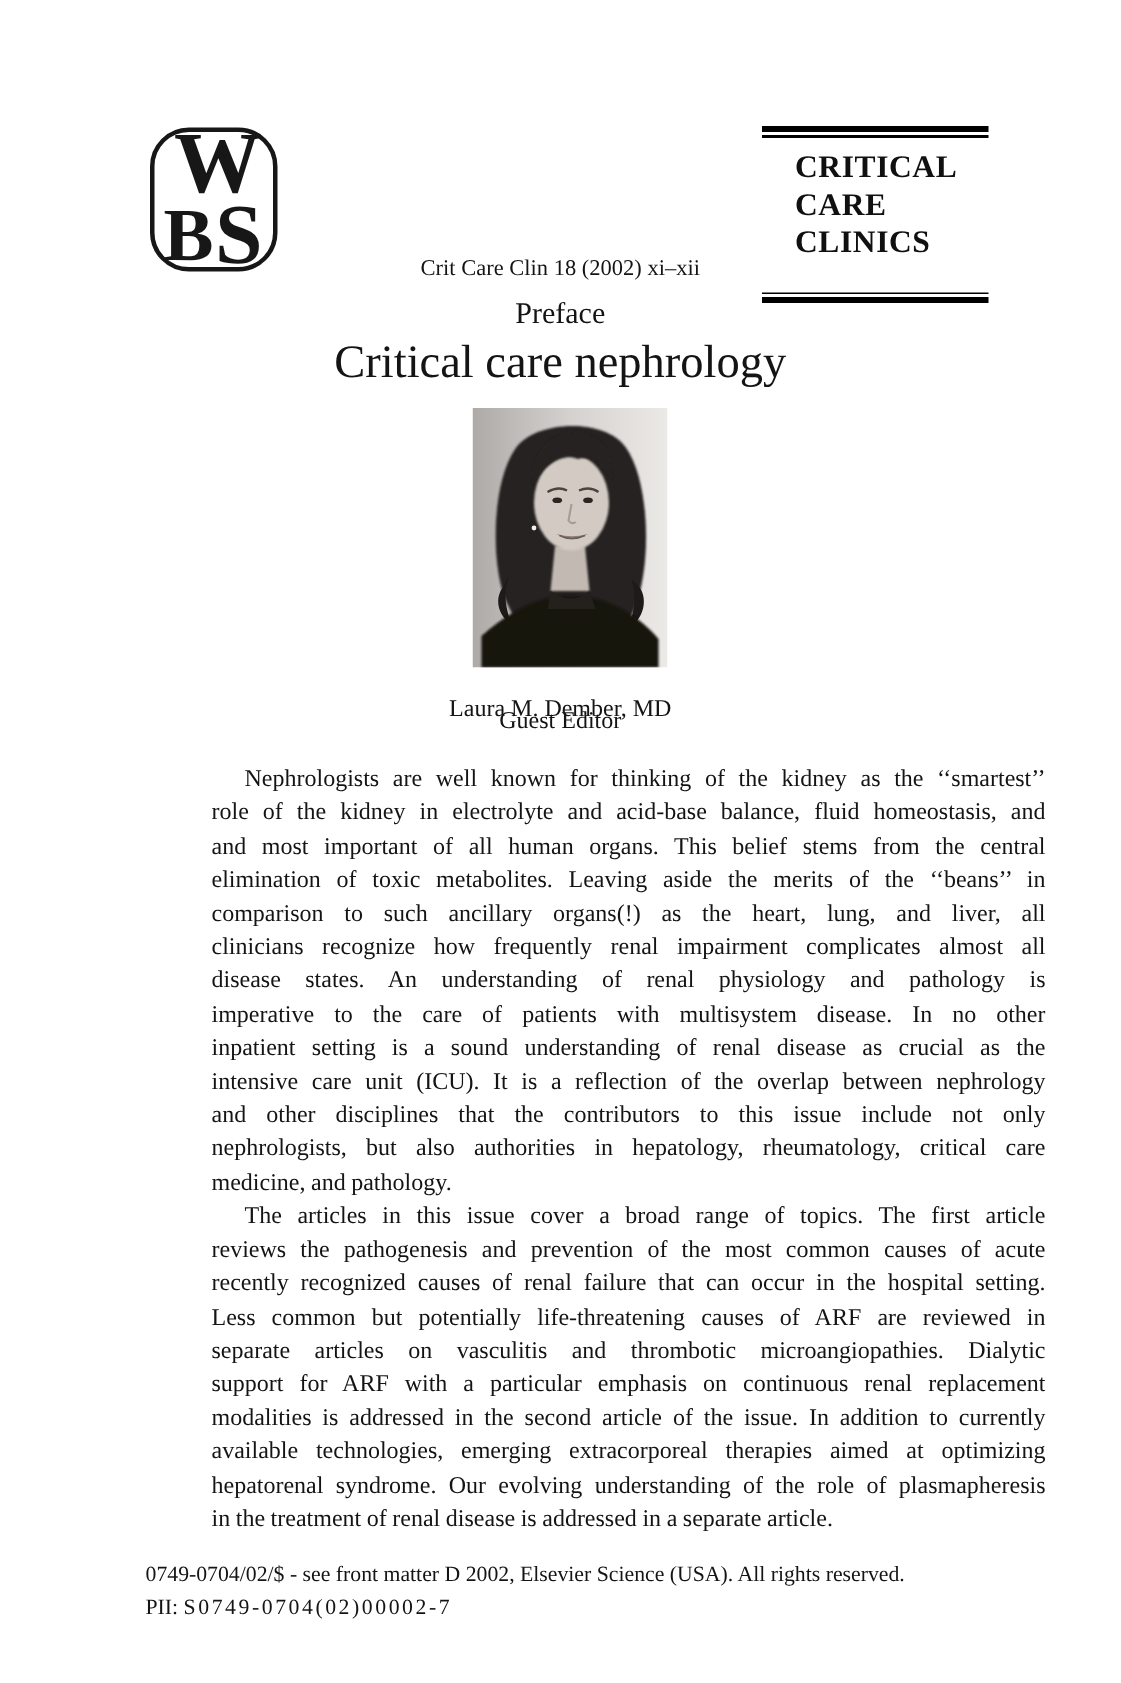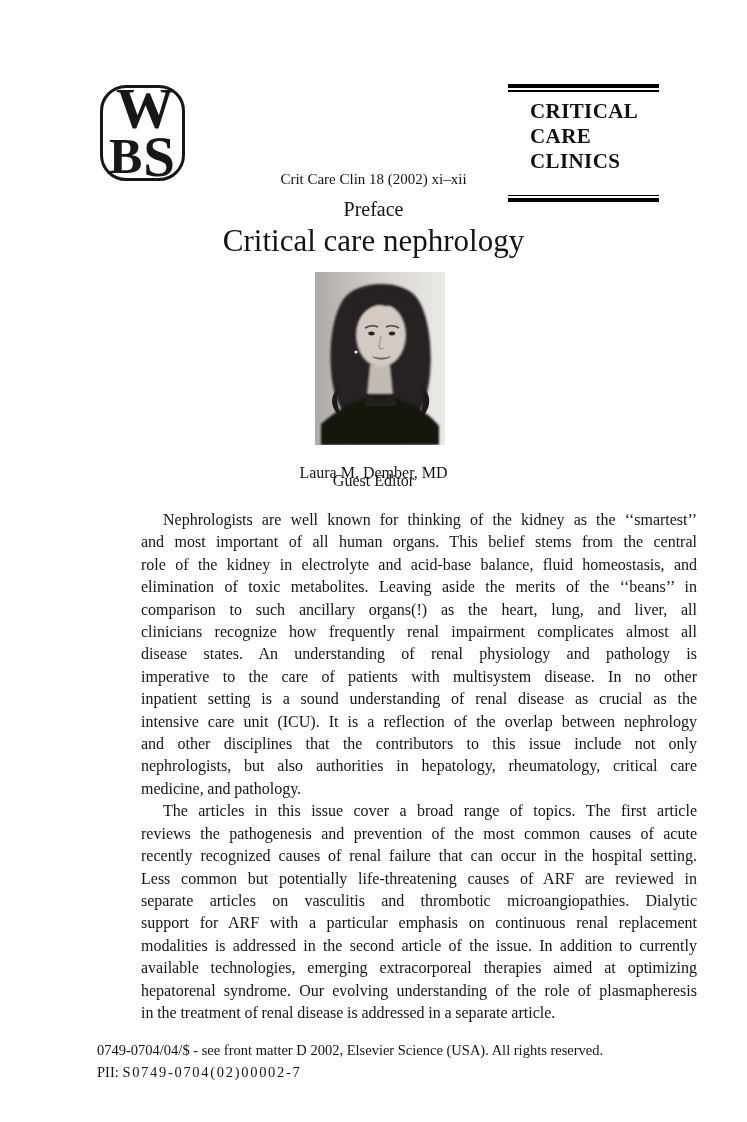--- a/index.html
+++ b/index.html
@@ -129,22 +129,22 @@
       <path d="M6,173 L6,152 C26,134 46,125 65,125 C86,125 108,135 124,154 L124,173 Z" fill="#171310" filter="url(#soft)"></path>
       <path d="M52,122 Q66,132 78,122 L82,134 L50,134 Z" fill="#24201c"></path>
     </svg>
   </div>
 
   <div class="centered caption-name">Laura M. Dember, MD</div>
   <div class="centered caption-role">Guest Editor</div>
 
   <div class="body-text">
     <div class="line indent">Nephrologists are well known for thinking of the kidney as the ‘‘smartest’’</div>
+    <div class="line">role of the kidney in electrolyte and acid-base balance, fluid homeostasis, and</div>
     <div class="line">and most important of all human organs. This belief stems from the central</div>
-    <div class="line">role of the kidney in electrolyte and acid-base balance, fluid homeostasis, and</div>
     <div class="line">elimination of toxic metabolites. Leaving aside the merits of the ‘‘beans’’ in</div>
     <div class="line">comparison to such ancillary organs(!) as the heart, lung, and liver, all</div>
     <div class="line">clinicians recognize how frequently renal impairment complicates almost all</div>
     <div class="line">disease states. An understanding of renal physiology and pathology is</div>
     <div class="line">imperative to the care of patients with multisystem disease. In no other</div>
     <div class="line">inpatient setting is a sound understanding of renal disease as crucial as the</div>
     <div class="line">intensive care unit (ICU). It is a reflection of the overlap between nephrology</div>
     <div class="line">and other disciplines that the contributors to this issue include not only</div>
     <div class="line">nephrologists, but also authorities in hepatology, rheumatology, critical care</div>
     <div class="line lastline">medicine, and pathology.</div>
@@ -155,17 +155,17 @@
     <div class="line">Less common but potentially life-threatening causes of ARF are reviewed in</div>
     <div class="line">separate articles on vasculitis and thrombotic microangiopathies. Dialytic</div>
     <div class="line">support for ARF with a particular emphasis on continuous renal replacement</div>
     <div class="line">modalities is addressed in the second article of the issue. In addition to currently</div>
     <div class="line">available technologies, emerging extracorporeal therapies aimed at optimizing</div>
     <div class="line">hepatorenal syndrome. Our evolving understanding of the role of plasmapheresis</div>
     <div class="line lastline">in the treatment of renal disease is addressed in a separate article.</div>
   </div>
 
   <div class="footer">
-    <div>0749-0704/04/$ - see front matter D 2002, Elsevier Science (USA). All rights reserved.</div>
+    <div>0749-0704/02/$ - see front matter D 2002, Elsevier Science (USA). All rights reserved.</div>
     <div><span>PII: </span><span class="pii-code">S0749-0704(02)00002-7</span></div>
   </div>
 
 </div>
 
 </body></html>

